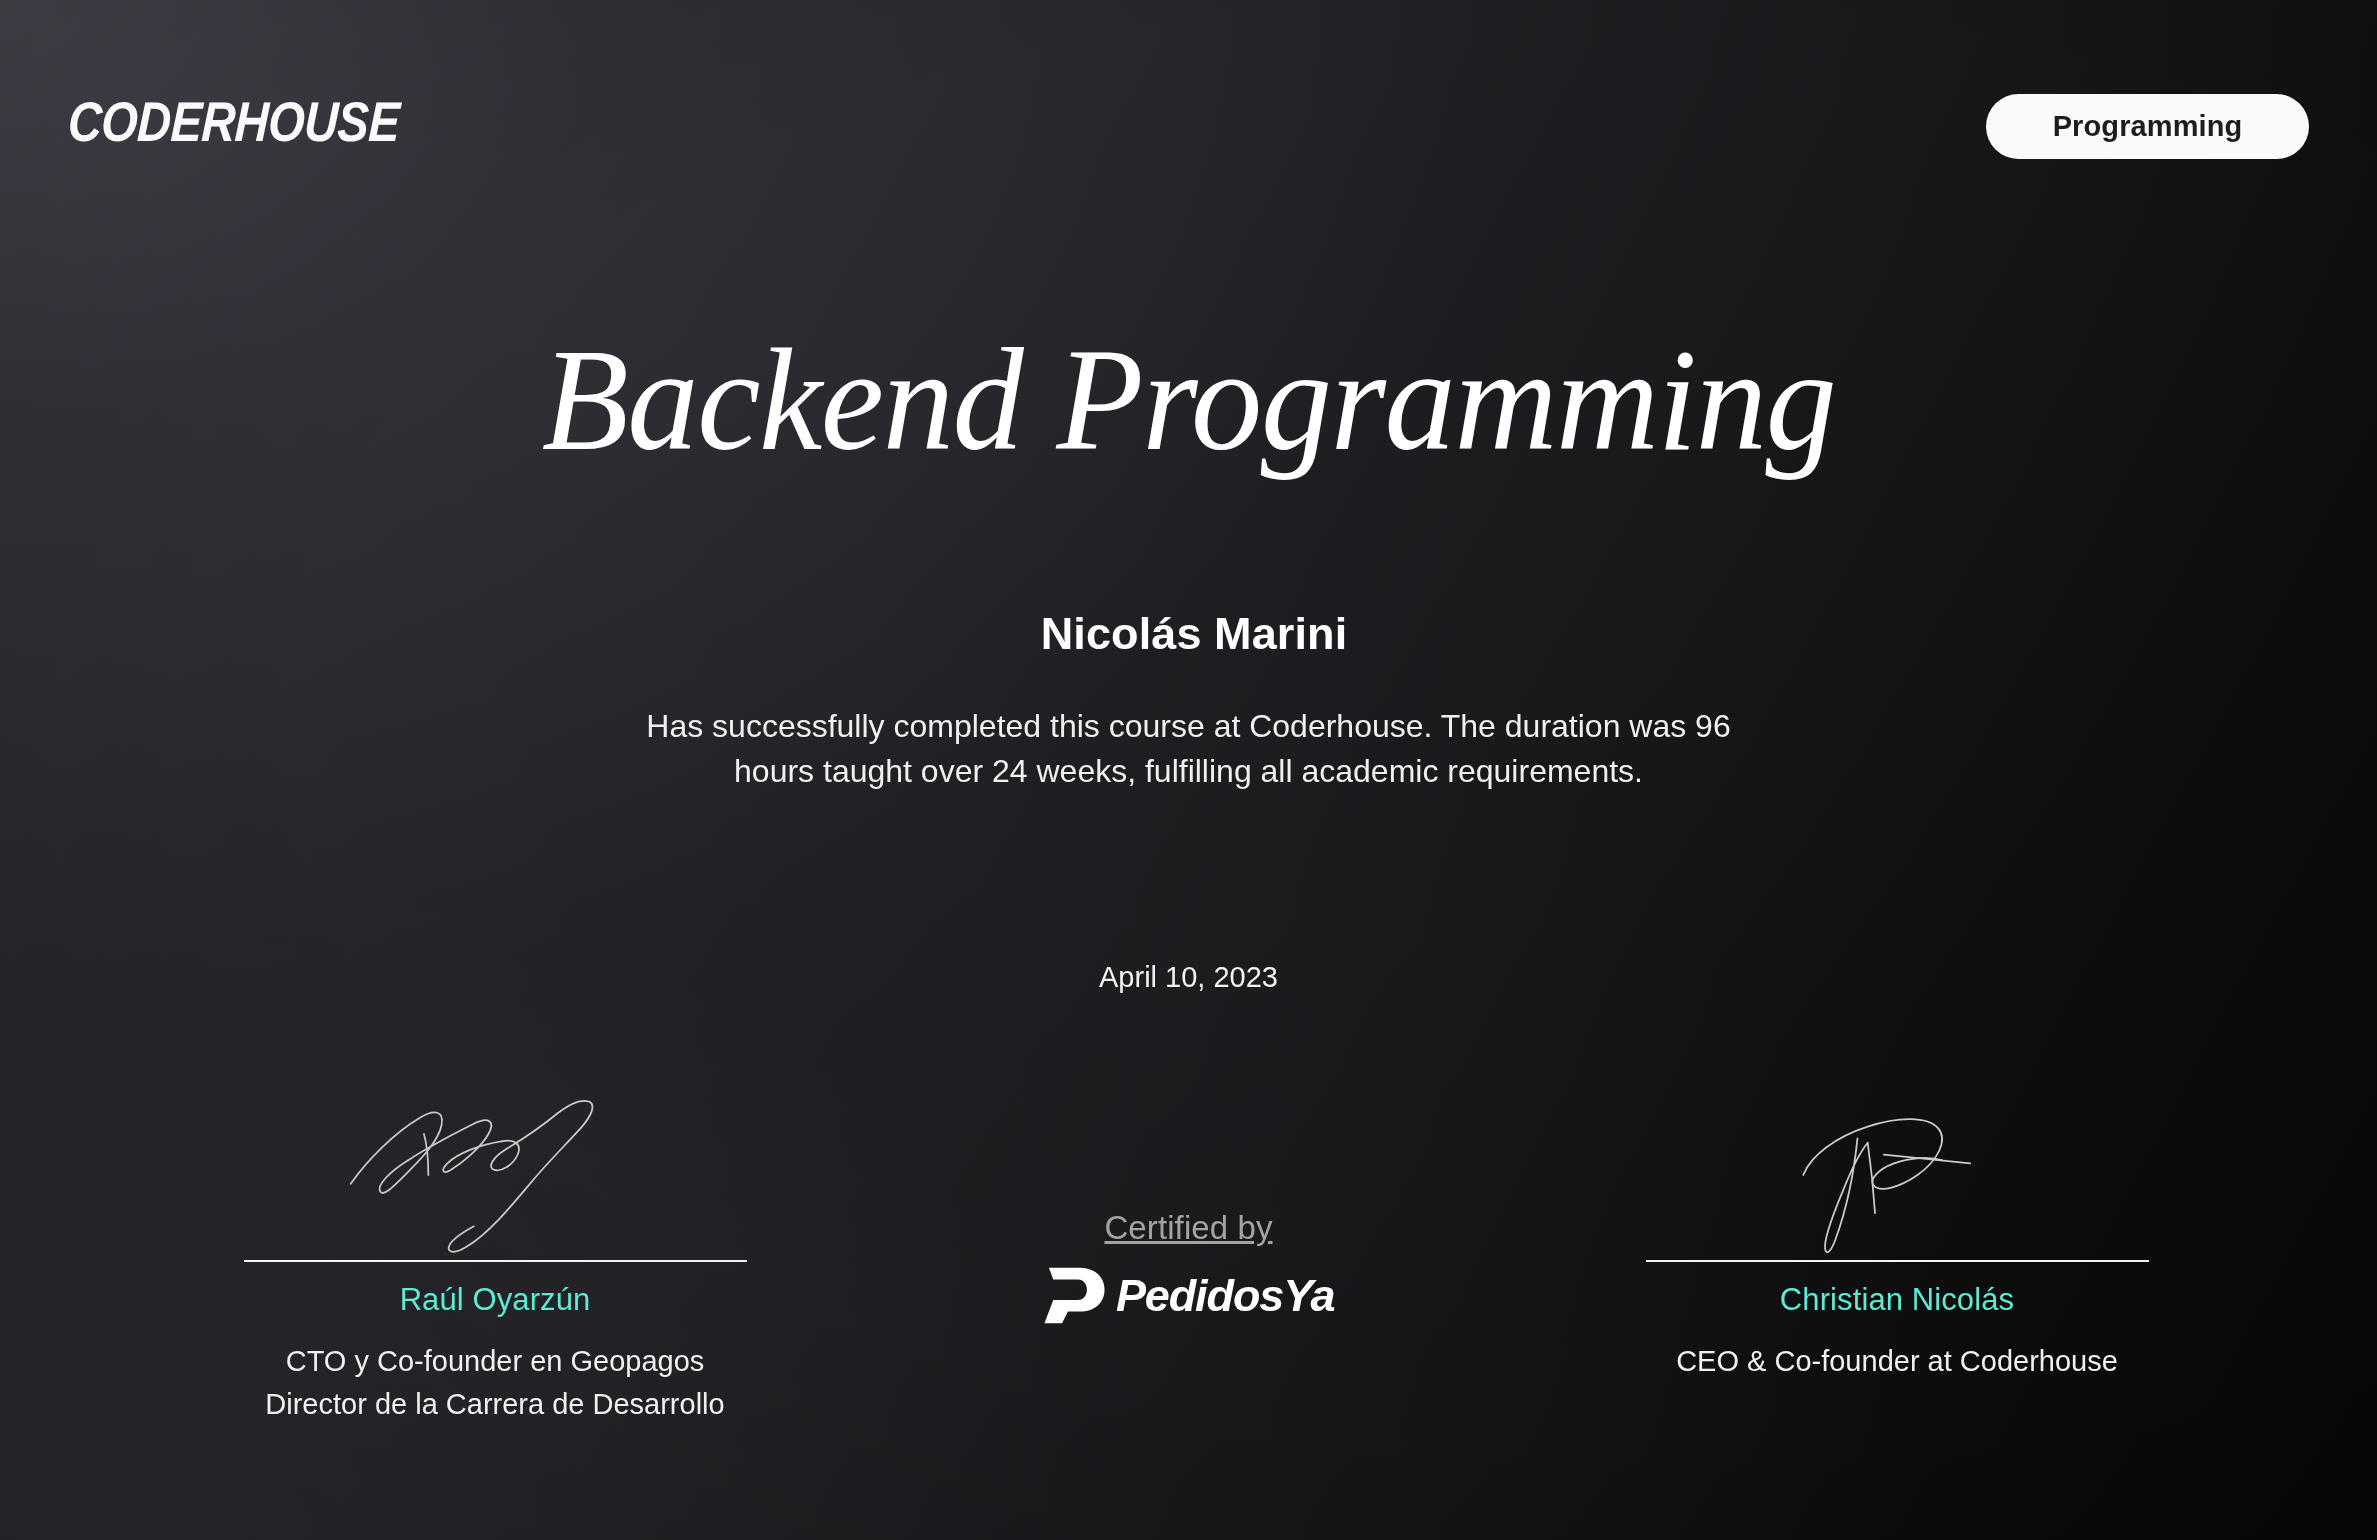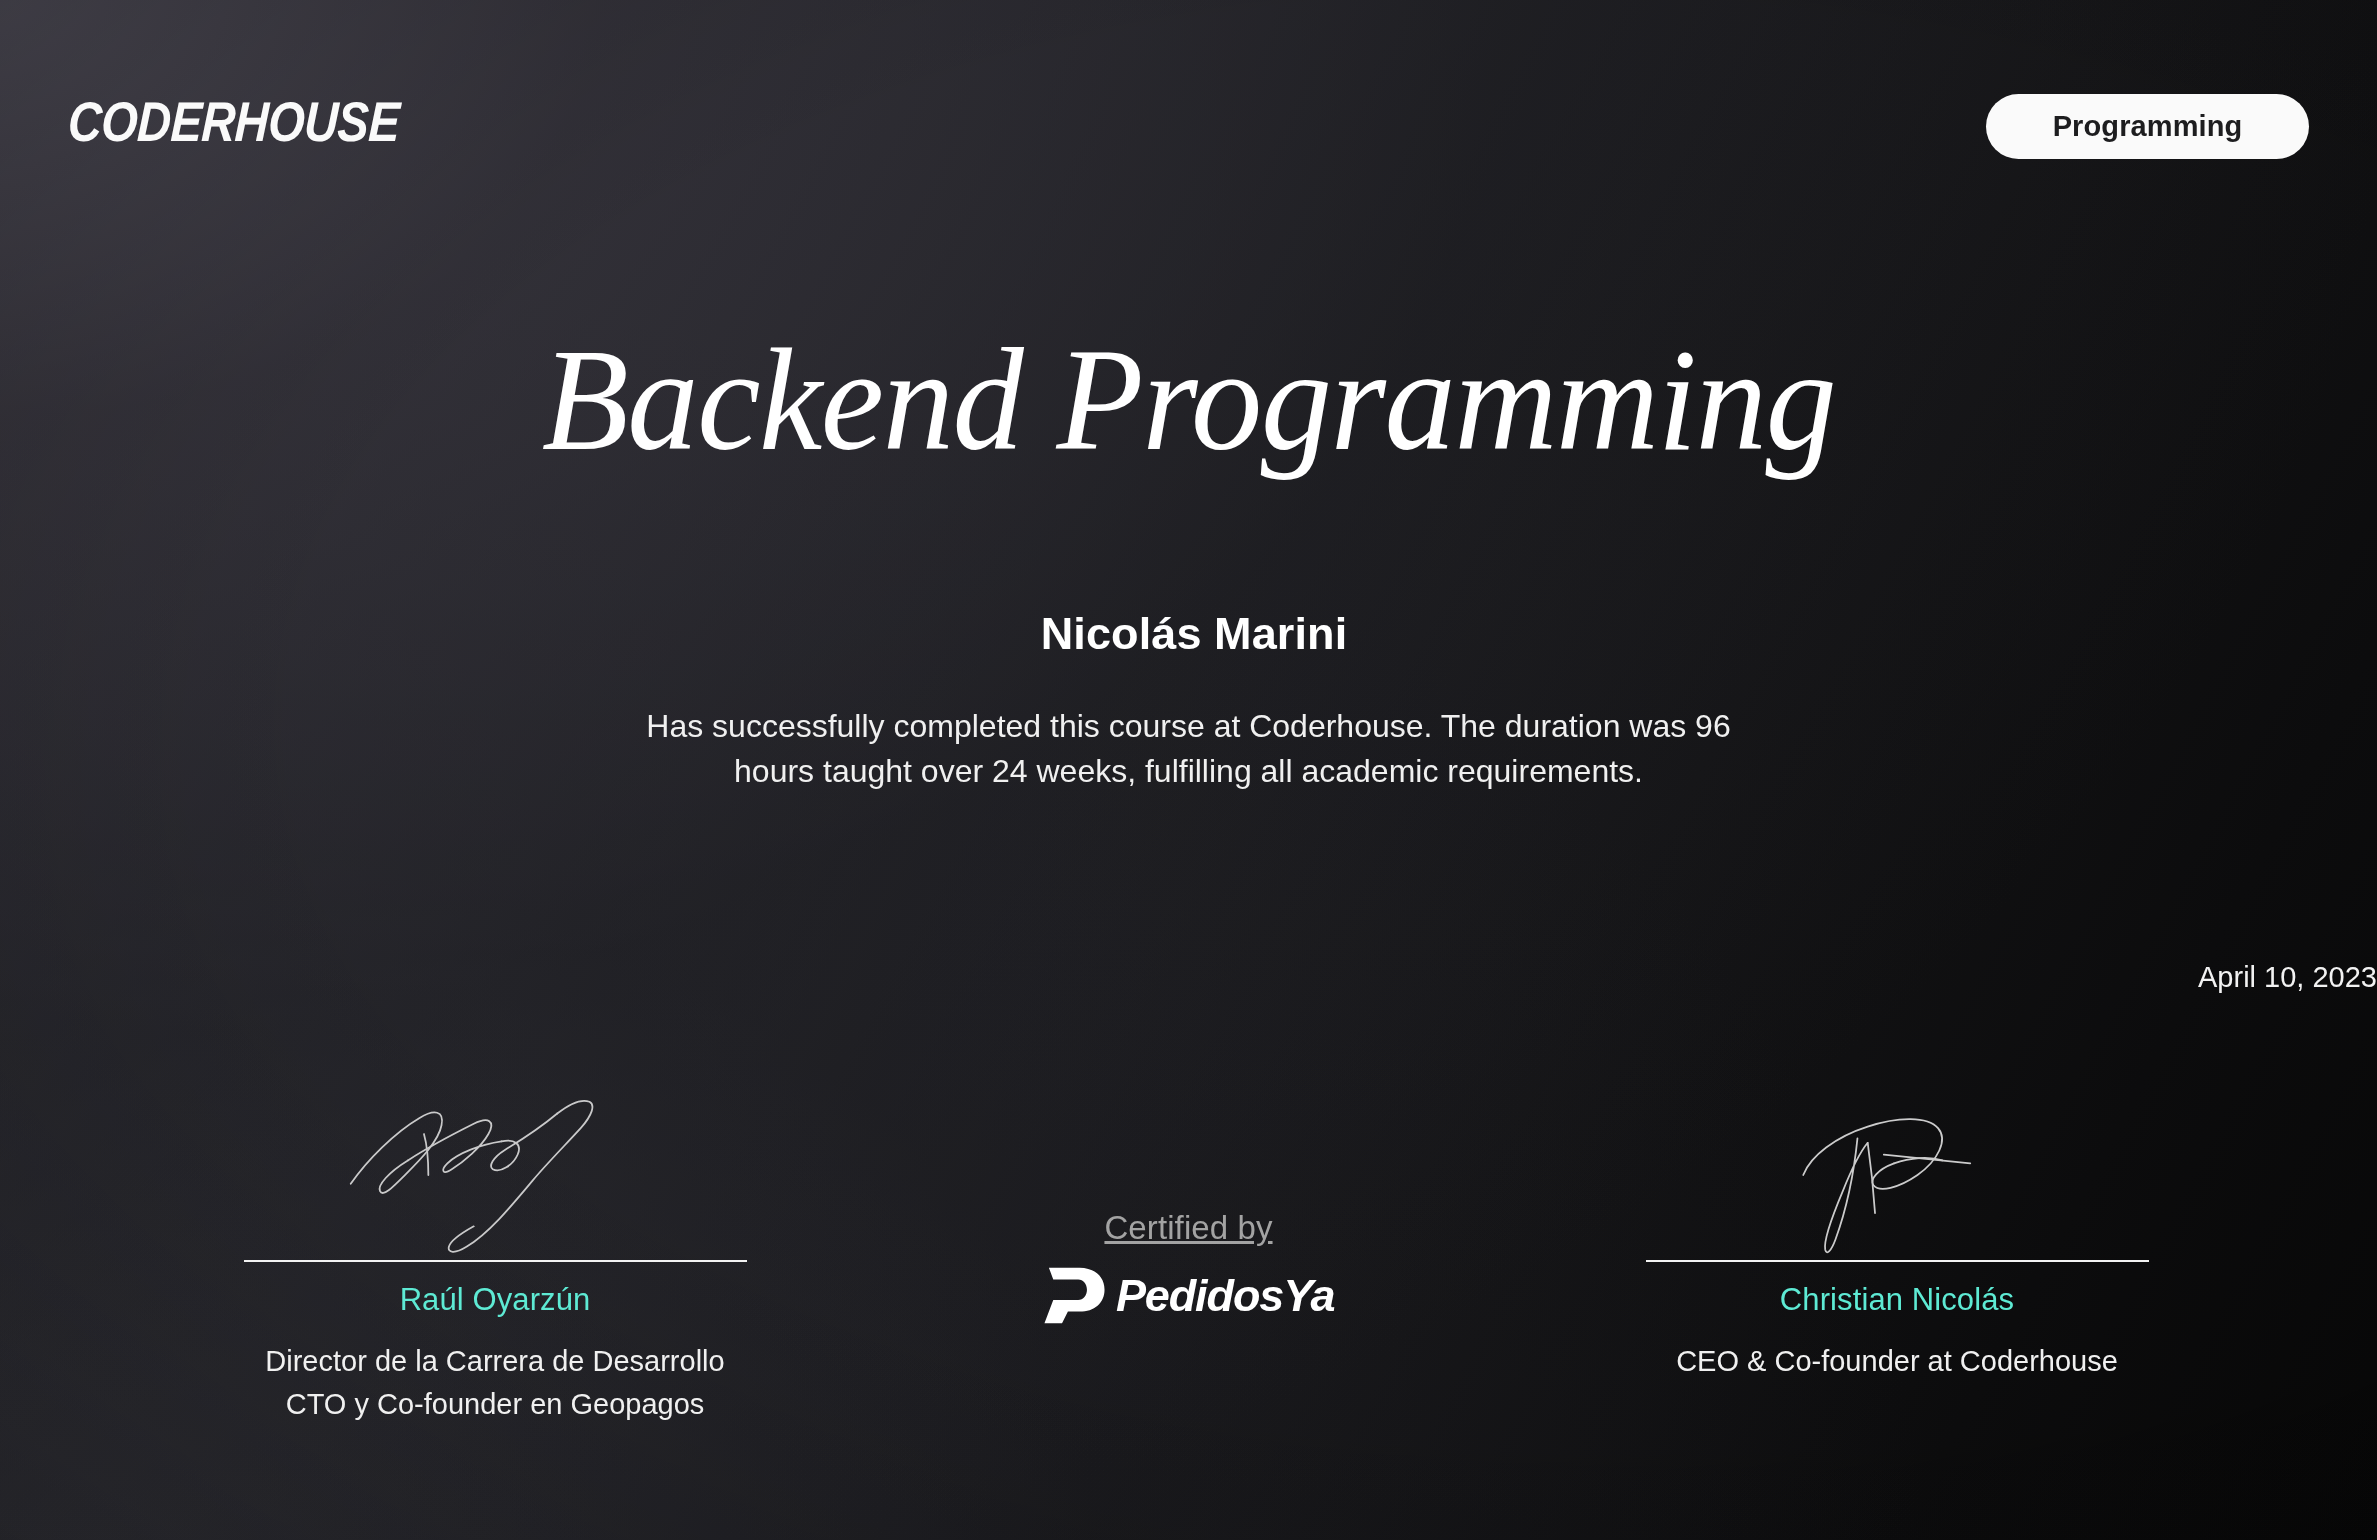--- a/index.html
+++ b/index.html
@@ -119,21 +119,21 @@
     line-height: 1.42;
     color: #f0f0f0;
     font-weight: normal;
   }
 
   .issue-date {
     position: absolute;
     left: 0;
     right: 0;
     top: 961px;
-    text-align: right;
+    text-align: center;
     font-size: 29px;
     color: #f2f2f2;
   }
 
   
   .sig-block {
     position: absolute;
     width: 704px;
     text-align: center;
   }
@@ -233,22 +233,22 @@
             <path d="M96 92 C124 74, 158 56, 186 42 C206 32, 216 38, 206 56 C196 74, 172 94, 156 104 C144 112, 140 106, 150 96 C164 82, 196 70, 224 66"></path>
             <path d="M224 66 C242 62, 252 70, 246 84 C240 98, 222 110, 212 104 C206 100, 212 88, 228 78 C248 66, 276 48, 300 28"></path>
             <path d="M300 28 C318 14, 334 8, 344 12 C352 16, 348 30, 332 48 C312 70, 286 96, 266 120 C236 156, 206 192, 176 210 C160 220, 150 218, 152 210 C154 202, 168 192, 186 182"></path>
             <path d="M118 56 C122 70, 124 92, 124 112"></path>
           </g>
         </svg>
       </div>
       <div class="sig-rule"></div>
       <div class="sig-name">Raúl Oyarzún</div>
       <div class="sig-roles">
+        <div>CTO y Co-founder en Geopagos</div>
         <div>Director de la Carrera de Desarrollo</div>
-        <div>CTO y Co-founder en Geopagos</div>
       </div>
     </div>
 
     <div class="sig-block right">
       <div class="sig-mark">
         <svg width="220" height="167" viewBox="0 0 300 228" fill="none" xmlns="http://www.w3.org/2000/svg" aria-hidden="true">
           <g stroke="#dcdcdc" stroke-width="2.4" stroke-linecap="round" fill="none" opacity="0.92">
             <path d="M22 112 C32 86, 66 60, 110 46 C152 32, 192 32, 206 48 C220 64, 206 92, 178 112 C152 130, 126 136, 118 126 C112 118, 124 104, 146 96"></path>
             <path d="M146 96 C168 88, 194 86, 212 92"></path>
             <path d="M96 62 C92 102, 82 156, 66 200 C60 216, 54 222, 52 214 C50 204, 60 172, 76 134 C88 104, 100 80, 110 68"></path>

